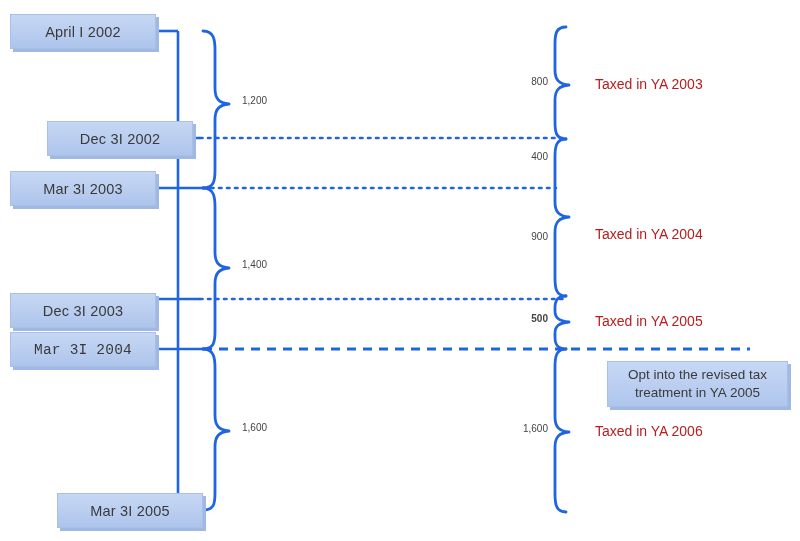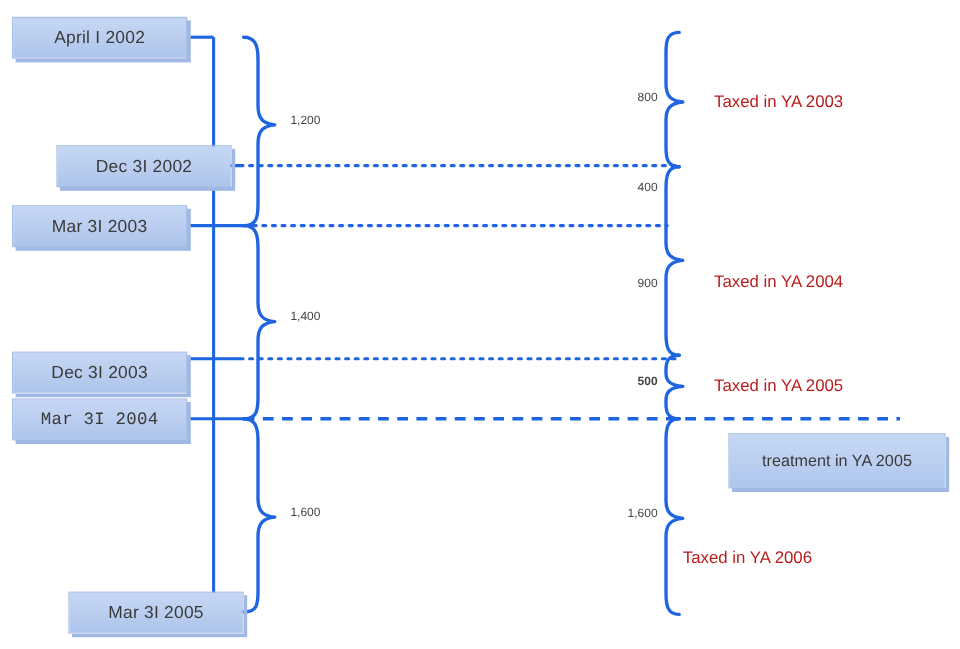--- a/index.html
+++ b/index.html
@@ -173,19 +173,20 @@
 
   <div class="amount-label right-align" style="left:470px; top:76px; width:78px;">800</div>
   <div class="amount-label right-align" style="left:470px; top:151px; width:78px;">400</div>
   <div class="amount-label right-align" style="left:470px; top:231px; width:78px;">900</div>
   <div class="amount-label right-align" style="left:470px; top:313px; width:78px;font-weight:bold;">500</div>
   <div class="amount-label right-align" style="left:470px; top:423px; width:78px;">1,600</div>
 
   <div class="ya-label" style="left:595px; top:76px;">Taxed in YA 2003</div>
   <div class="ya-label" style="left:595px; top:208px;margin-top:18px;">Taxed in YA 2004</div>
   <div class="ya-label" style="left:595px; top:313px;">Taxed in YA 2005</div>
-  <div class="ya-label" style="left:569px; top:423px;margin-top:33px;">Taxed in YA 2006</div>
+  <div class="ya-label" style="left:595px; top:423px;">Taxed in YA 2006</div>
 
   <div class="callout-box">
+    <span>Opt into the revised tax</span>
     <span>treatment in YA 2005</span>
   </div>
 
 </div>
 
 </body></html>

